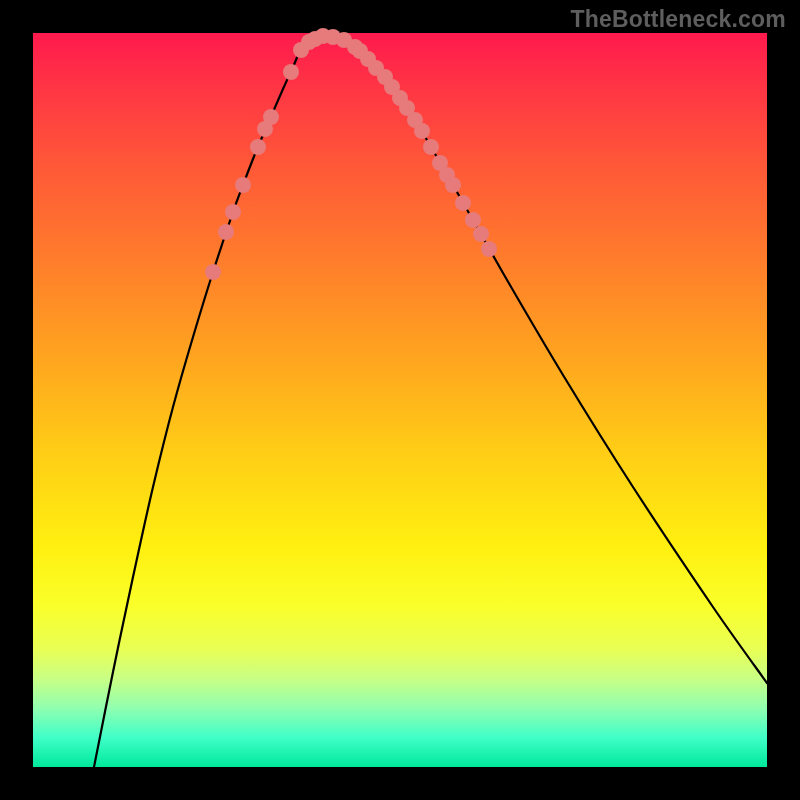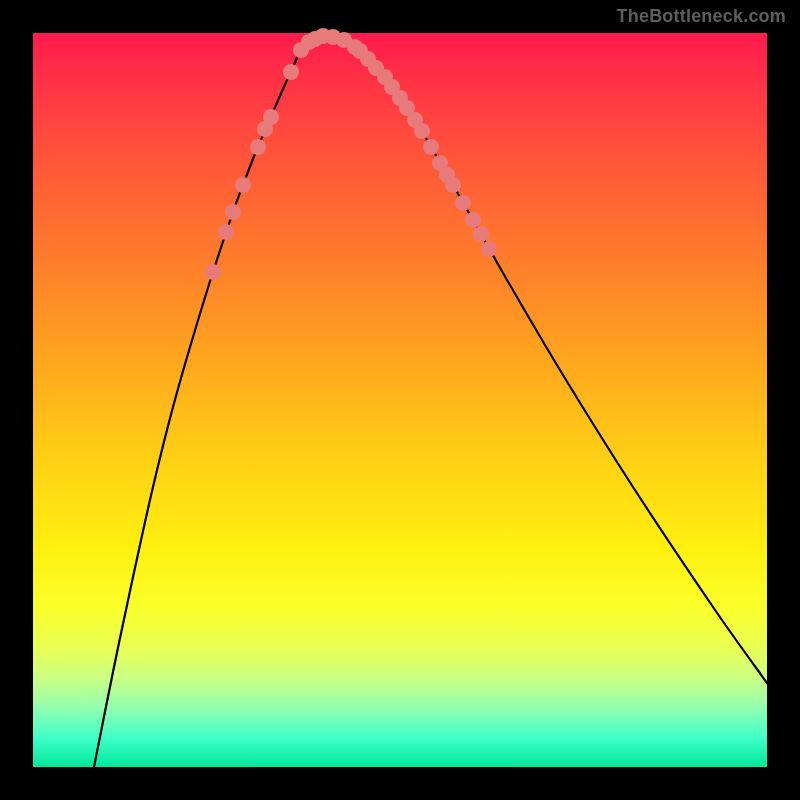--- a/index.html
+++ b/index.html
@@ -30,21 +30,21 @@
       #90ffb0 92%,
       #40ffc8 96%,
       #00e89a 100%
     );
   }
   .watermark {
     position: absolute;
     top: 6px;
     right: 14px;
     font-family: Arial, Helvetica, sans-serif;
-    font-size: 18px;
+    font-size: 23px;
     font-weight: 600;
     color: #5e5e5e;
     letter-spacing: 0.2px;
   }
   svg.curve {
     position: absolute;
     left: 0; top: 0;
     width: 734px; height: 734px;
     overflow: visible;
   }

